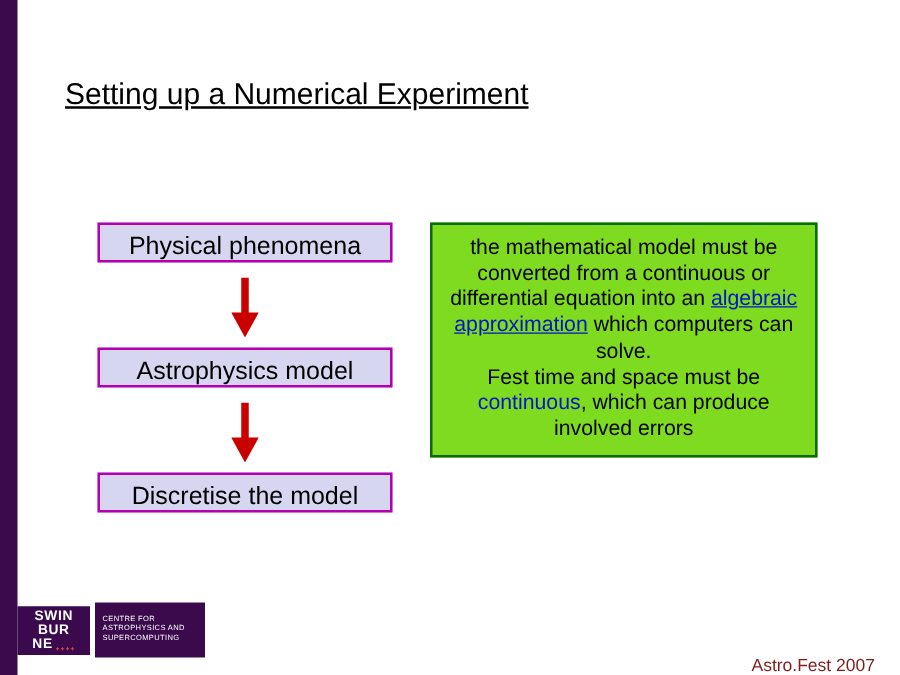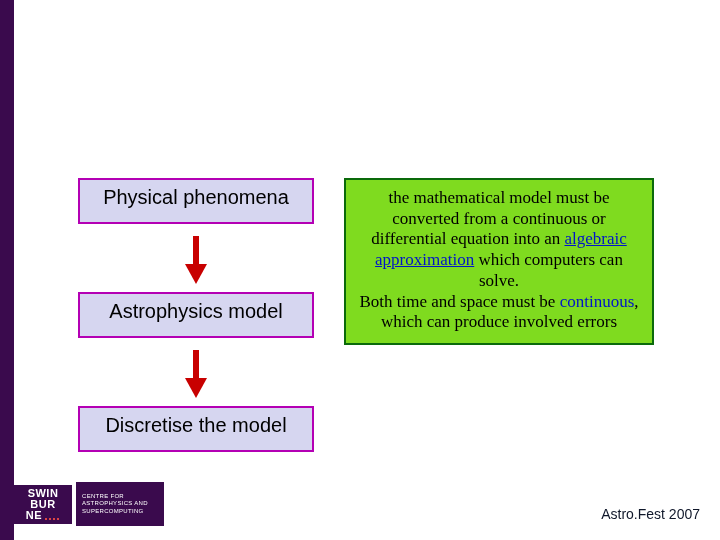--- a/index.html
+++ b/index.html
@@ -2,55 +2,56 @@
 <html><head>
 <meta charset="utf-8">
 <style>
   * { box-sizing: border-box; margin: 0; padding: 0; }
   html, body { width: 720px; height: 540px; background: #fff; font-family: Arial, Helvetica, sans-serif; overflow: hidden; }
   .slide { position: relative; width: 720px; height: 540px; }
   .sidebar-stripe { position: absolute; left: 0; top: 0; width: 14px; height: 540px; background: #3a0a4d; }
   .title { position: absolute; left: 52px; top: 62px; font-size: 24px; text-decoration: underline; color: #000; }
   .intro { position: absolute; left: 52px; top: 108px; width: 540px; font-size: 20px; line-height: 1.25; color: #000; }
   .flow { position: absolute; left: 78px; top: 178px; width: 236px; display: flex; flex-direction: column; align-items: center; }
-  .box { width: 236px; border: 2px solid #b400b4; background: #d6d6f0; text-align: center; font-size: 20px; padding: 6px 4px 14px; color: #000; line-height: 1.1; }
+  .box { width: 236px; border: 2px solid #b400b4; background: #d6d6f0; text-align: center; font-size: 20px; padding: 6px 4px 0; color: #000; line-height: 1.1; }
   .arrow { width: 22px; height: 48px; margin: 12px 0 8px; }
-  .infobox { position: absolute; left: 344px; top: 178px; width: 310px; border: 2px solid #0a6a0a; background: #7fdb1f; color: #000; font-size: 17px; text-align: center; padding: 8px 8px 10px; line-height: 1.22; font-family: Liberation Serif, serif; }
+  .infobox { position: absolute; left: 344px; top: 178px; width: 310px; border: 2px solid #0a6a0a; background: #7fdb1f; color: #000; font-size: 17px; text-align: center; padding: 8px 8px 10px; line-height: 1.22; }
   .infobox .em { color: #0015c9; }
   .infobox .u { text-decoration: underline; }
   .logo-area { position: absolute; left: 14px; bottom: 14px; display: flex; gap: 4px; align-items: center; }
   .logo-sq { width: 58px; height: 39px; background: #3a0a4d; color: #fff; display: flex; flex-direction: column; align-items: center; justify-content: center; font-weight: bold; font-size: 11px; letter-spacing: 0.5px; line-height: 1; }
   .logo-sq .dot { width: 16px; height: 4px; background: radial-gradient(circle, #d44 35%, transparent 36%) 0 0/4px 4px; margin-top: 2px; }
   .logo-txt { background: #3a0a4d; color: #fff; font-size: 6px; line-height: 1.2; padding: 4px 6px; width: 88px; height: 44px; display: flex; flex-direction: column; justify-content: center; text-transform: uppercase; letter-spacing: 0.3px; }
-  .footer { position: absolute; right: 20px; bottom: 18px; font-size: 14px; color: #0f172a; }
+  .footer { position: absolute; right: 20px; bottom: 0; font-size: 14px; color: #7f1d1d; }
 </style>
 </head>
 <body>
 
 <div class="slide">
   <div class="sidebar-stripe"></div>
 
+  <div class="title">Setting up a Numerical Experiment</div>
 
   <div class="flow">
     <div class="box">Physical phenomena</div>
     <svg class="arrow" viewBox="0 0 22 48">
       <rect x="8" y="0" width="6" height="30" fill="#c80000"></rect>
       <polygon points="0,28 22,28 11,48" fill="#c80000"></polygon>
     </svg>
     <div class="box">Astrophysics model</div>
     <svg class="arrow" viewBox="0 0 22 48">
       <rect x="8" y="0" width="6" height="30" fill="#c80000"></rect>
       <polygon points="0,28 22,28 11,48" fill="#c80000"></polygon>
     </svg>
     <div class="box">Discretise the model</div>
   </div>
 
   <div class="infobox">
     <span>the mathematical model must be converted from a continuous or differential equation into an </span><span class="em u">algebraic approximation</span><span> which computers can solve.</span><br>
-    <span>Both time and space must be </span><span class="em">continuous</span><span>, which can produce involved errors</span>
+    <span>Fest time and space must be </span><span class="em">continuous</span><span>, which can produce involved errors</span>
   </div>
 
   <div class="logo-area">
     <div class="logo-sq">
       <span>SWIN</span>
       <span>BUR</span>
       <span style="display:flex;align-items:flex-end;gap:2px">
           <span>NE</span>
           <span class="dot"></span>
         </span>

